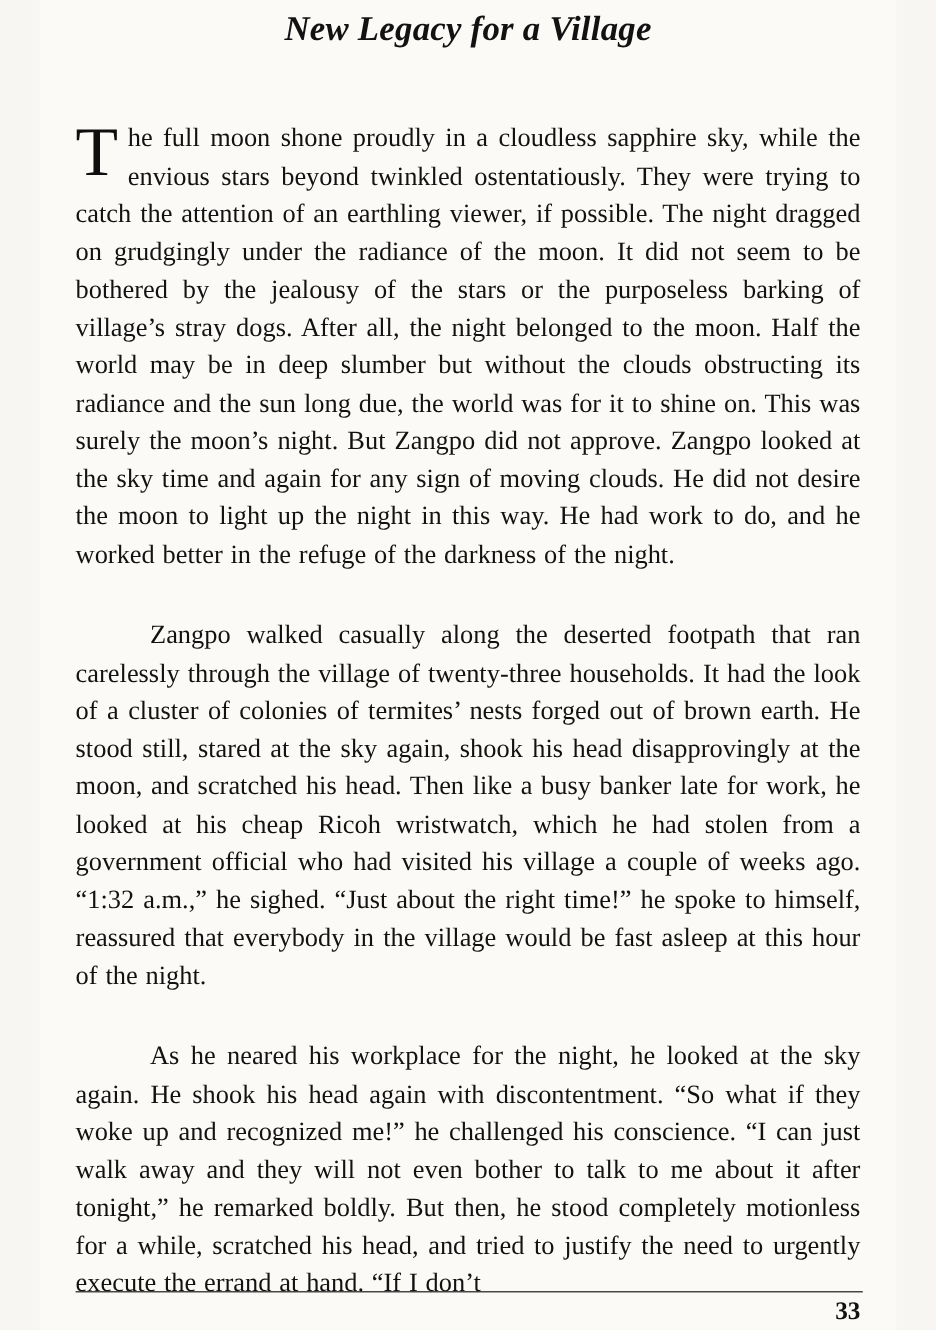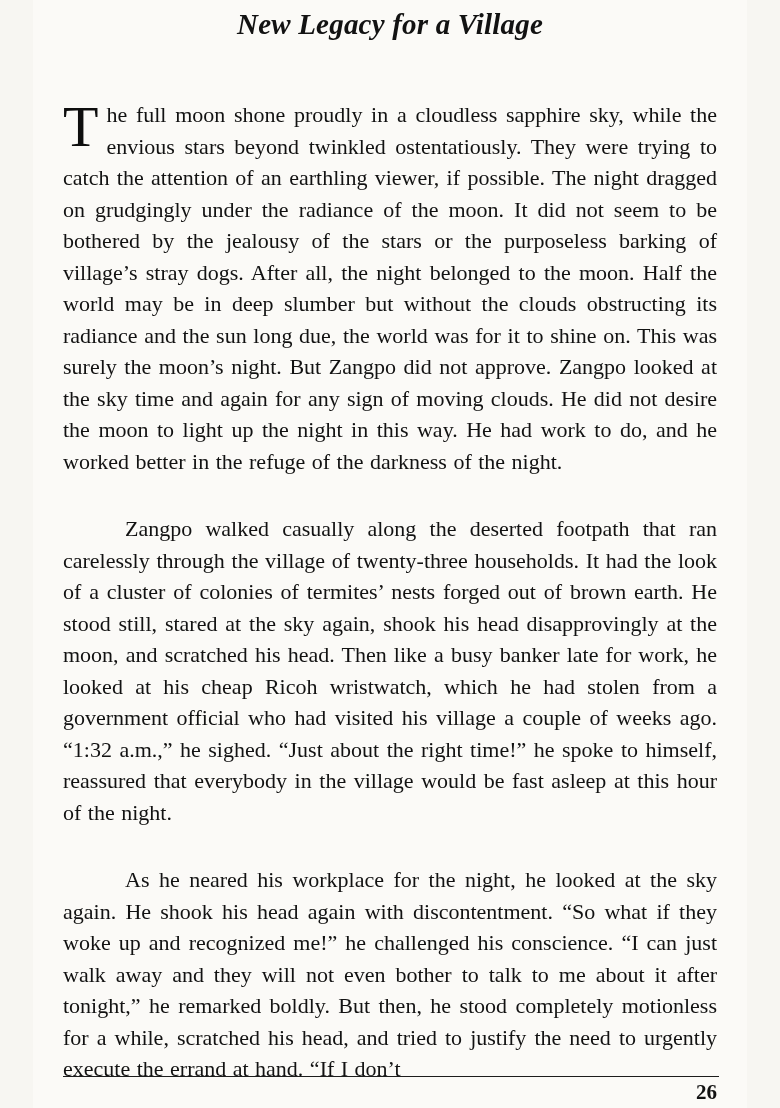--- a/index.html
+++ b/index.html
@@ -86,16 +86,16 @@
     </p>
 
     <p class="body indent">
       <span>As he neared his workplace for the night, he looked at the sky again. He shook his head again with discontentment. “So what if they woke up and recognized me!” he challenged his conscience. “I can just walk away and they will not even bother to talk to me about it after tonight,” he remarked boldly. But then, he stood completely motionless for a while, scratched his head, and tried to justify the need to urgently execute the errand at hand. “If I don’t</span>
     </p>
 
   </section>
 
   <footer class="footer">
     <hr class="rule">
-    <div class="pagenum">26</div>
+    <div class="pagenum">33</div>
   </footer>
 
 </main>
 
 </body></html>

